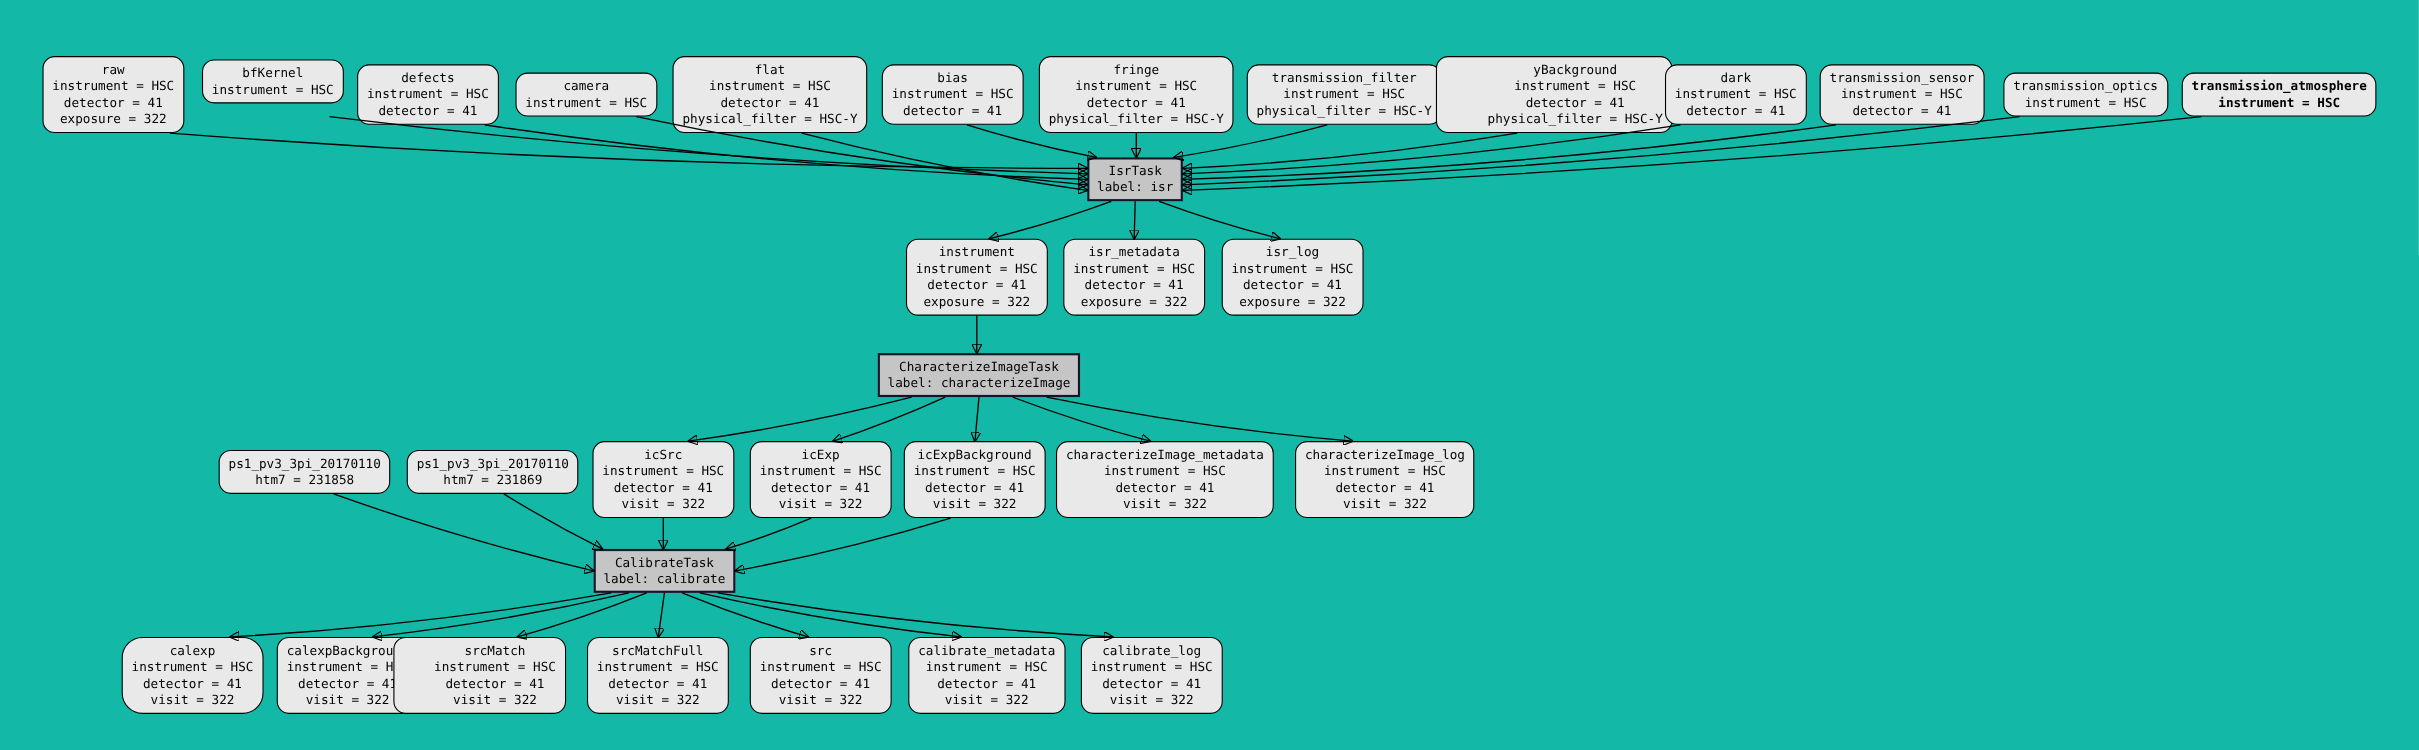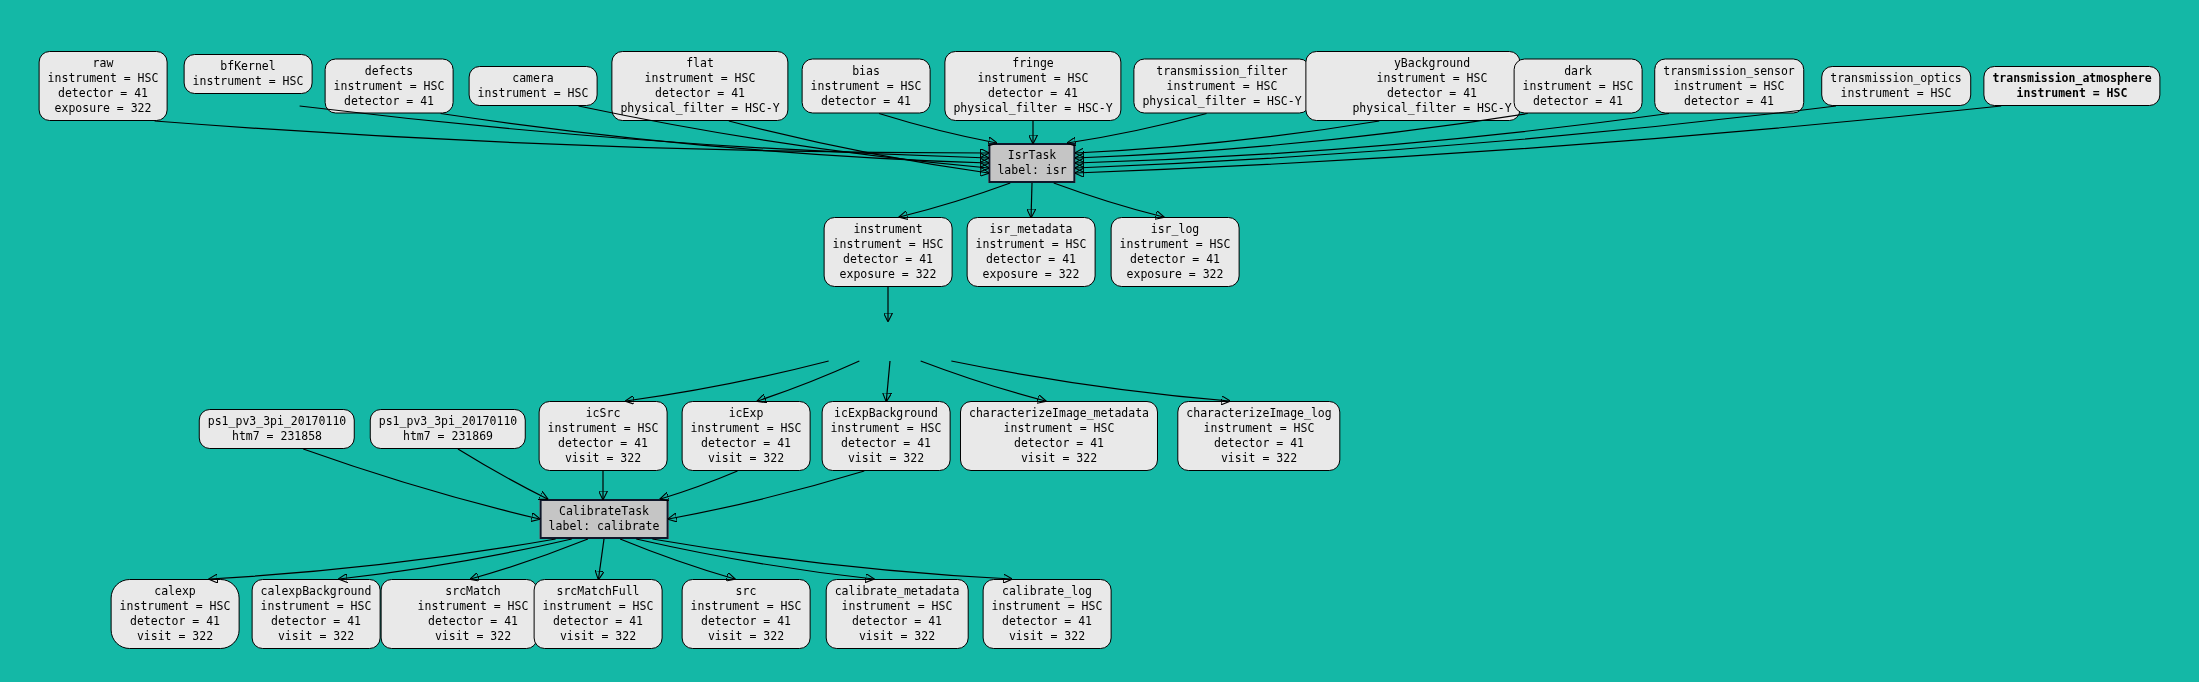--- a/index.html
+++ b/index.html
@@ -168,20 +168,24 @@
       <div>instrument = HSC</div>
       <div>detector = 41</div>
       <div>exposure = 322</div>
     </div>
     <div class="node dataset" style="left: 1175px; top: 252px;">
       <div>isr_log</div>
       <div>instrument = HSC</div>
       <div>detector = 41</div>
       <div>exposure = 322</div>
     </div>
+    <div class="node task" style="left: 890px; top: 341px;">
+      <div>CharacterizeImageTask</div>
+      <div>label: characterizeImage</div>
+    </div>
     <div class="node dataset" style="left: 277px; top: 429px;">
       <div>ps1_pv3_3pi_20170110</div>
       <div>htm7 = 231858</div>
     </div>
     <div class="node dataset" style="left: 448px; top: 429px;">
       <div>ps1_pv3_3pi_20170110</div>
       <div>htm7 = 231869</div>
     </div>
     <div class="node dataset" style="left: 603px; top: 436px;">
       <div>icSrc</div>
@@ -222,21 +226,21 @@
       <div>instrument = HSC</div>
       <div>detector = 41</div>
       <div>visit = 322</div>
     </div>
     <div class="node dataset" style="left: 316px; top: 614px;">
       <div>calexpBackground</div>
       <div>instrument = HSC</div>
       <div>detector = 41</div>
       <div>visit = 322</div>
     </div>
-    <div class="node dataset" style="left: 459px; top: 614px; padding-left: 36px;">
+    <div class="node dataset" style="left: 436px; top: 614px; padding-left: 36px;">
       <div>srcMatch</div>
       <div>instrument = HSC</div>
       <div>detector = 41</div>
       <div>visit = 322</div>
     </div>
     <div class="node dataset" style="left: 598px; top: 614px;">
       <div>srcMatchFull</div>
       <div>instrument = HSC</div>
       <div>detector = 41</div>
       <div>visit = 322</div>

